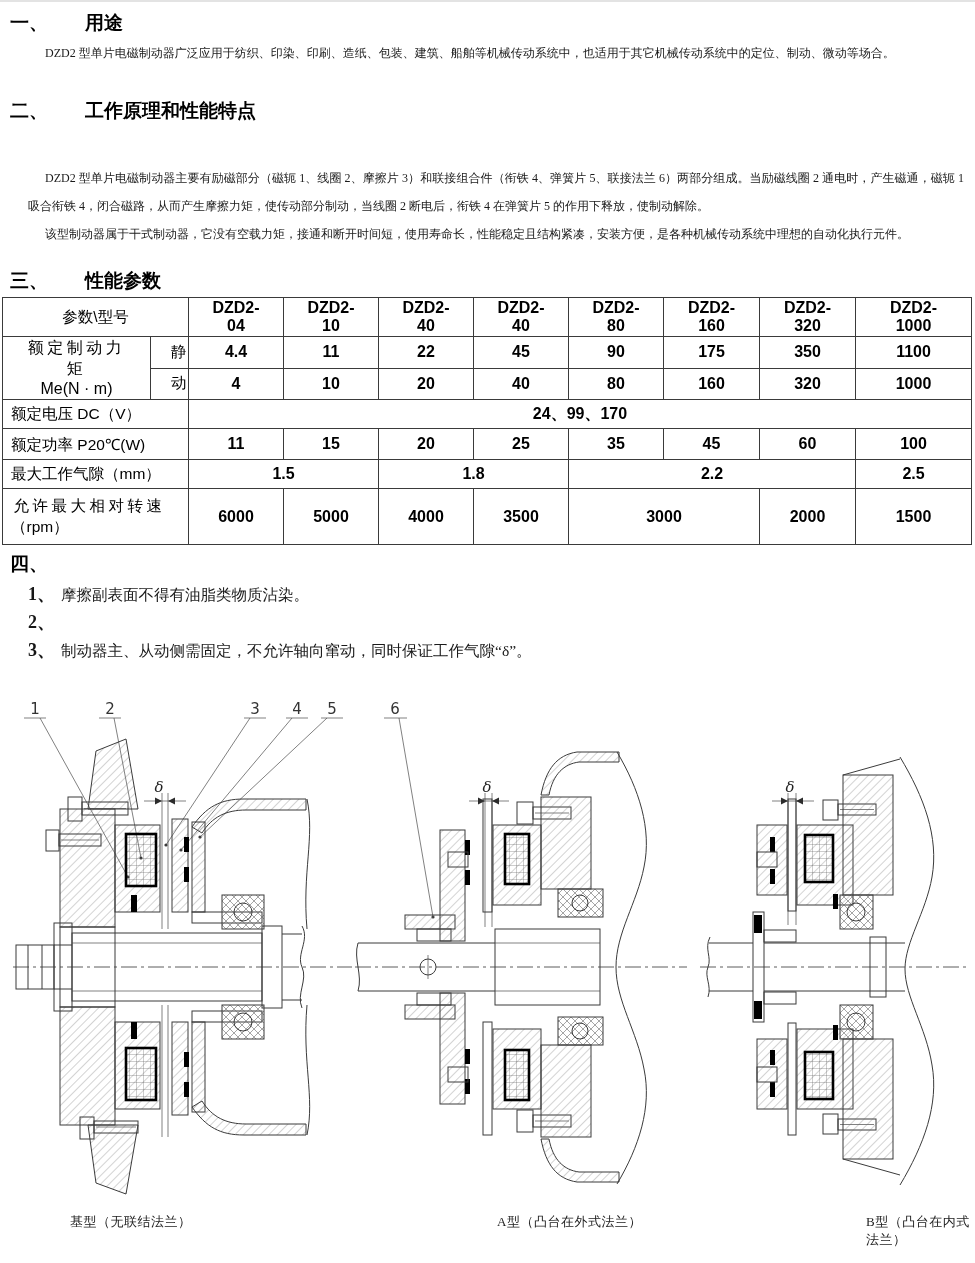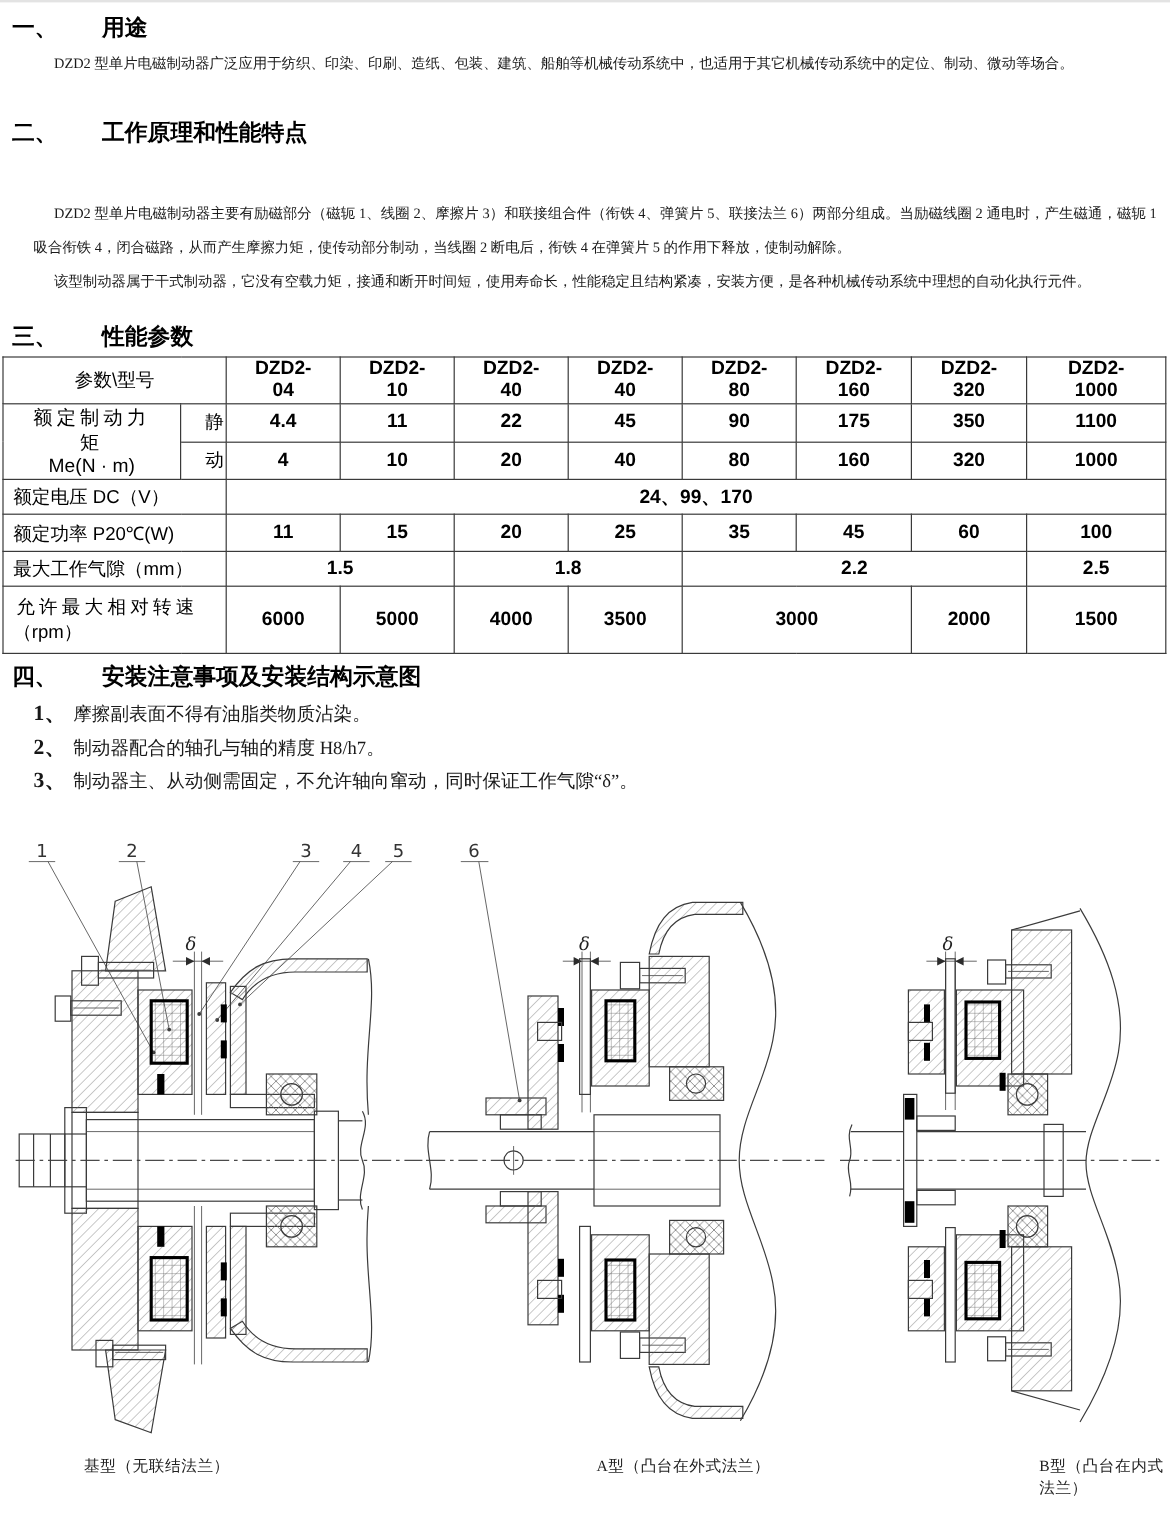--- a/index.html
+++ b/index.html
@@ -153,29 +153,27 @@
       <td class="v">3500</td>
       <td colspan="2" class="v">3000</td>
       <td class="v">2000</td>
       <td class="v">1500</td>
     </tr>
   </tbody>
     </table>
 
   <div class="sec-head" style="top:549px;">
     <span class="num">四、</span>
-    <span>安装注意事项及安装结构示意图</span>
   </div>
   <div class="itm" style="left:28px; top:580px;">
     <span class="inum">1、</span>
     <span class="itxt">摩擦副表面不得有油脂类物质沾染。</span>
   </div>
   <div class="itm" style="left:28px; top:608px;">
     <span class="inum">2、</span>
-    <span class="itxt">制动器配合的轴孔与轴的精度 H8/h7。</span>
   </div>
   <div class="itm" style="left:28px; top:636px;">
     <span class="inum">3、</span>
     <span class="itxt">制动器主、从动侧需固定，不允许轴向窜动，同时保证工作气隙“δ”。</span>
   </div>
 
   <svg class="dwg" style="left:10px; top:695px;" width="345" height="497" viewBox="0 0 345 497">
     <defs>
       <pattern id="h1" width="6" height="6" patternUnits="userSpaceOnUse" patternTransform="rotate(45)">
         <line x1="0" y1="0" x2="0" y2="6" stroke="#6a6a6a" stroke-width="0.6"></line>

